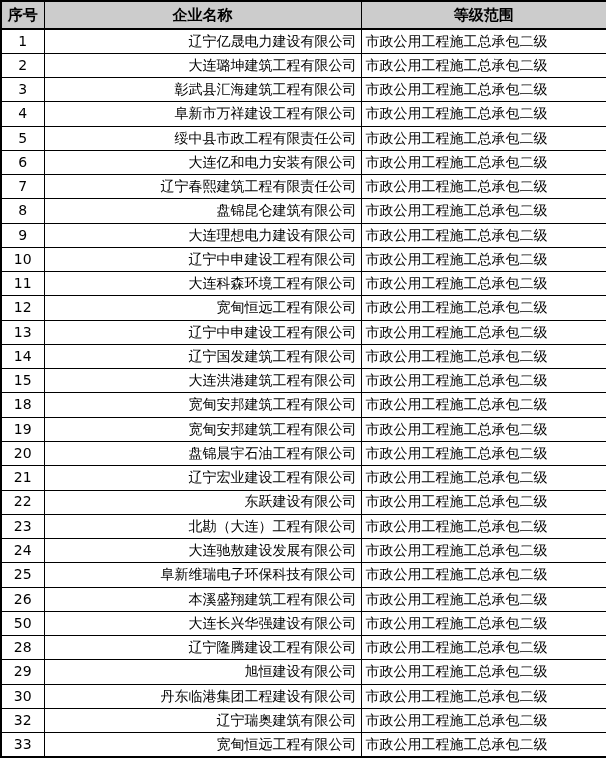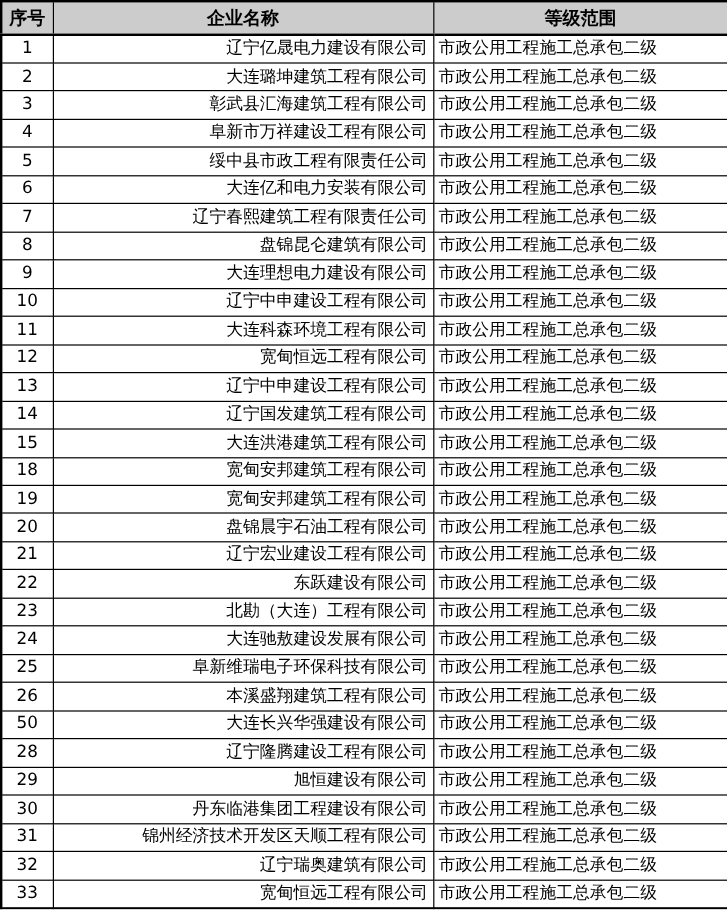--- a/index.html
+++ b/index.html
@@ -204,25 +204,20 @@
           <td class="cell-no">29</td>
           <td class="cell-name">旭恒建设有限公司</td>
           <td class="cell-grade">市政公用工程施工总承包二级</td>
         </tr>
         <tr>
           <td class="cell-no">30</td>
           <td class="cell-name">丹东临港集团工程建设有限公司</td>
           <td class="cell-grade">市政公用工程施工总承包二级</td>
         </tr>
         <tr>
-          <td class="cell-no">31</td>
-          <td class="cell-name">锦州经济技术开发区天顺工程有限公司</td>
-          <td class="cell-grade">市政公用工程施工总承包二级</td>
-        </tr>
-        <tr>
           <td class="cell-no">32</td>
           <td class="cell-name">辽宁瑞奥建筑有限公司</td>
           <td class="cell-grade">市政公用工程施工总承包二级</td>
         </tr>
         <tr>
           <td class="cell-no">33</td>
           <td class="cell-name">宽甸恒远工程有限公司</td>
           <td class="cell-grade">市政公用工程施工总承包二级</td>
         </tr>
       </tbody>

